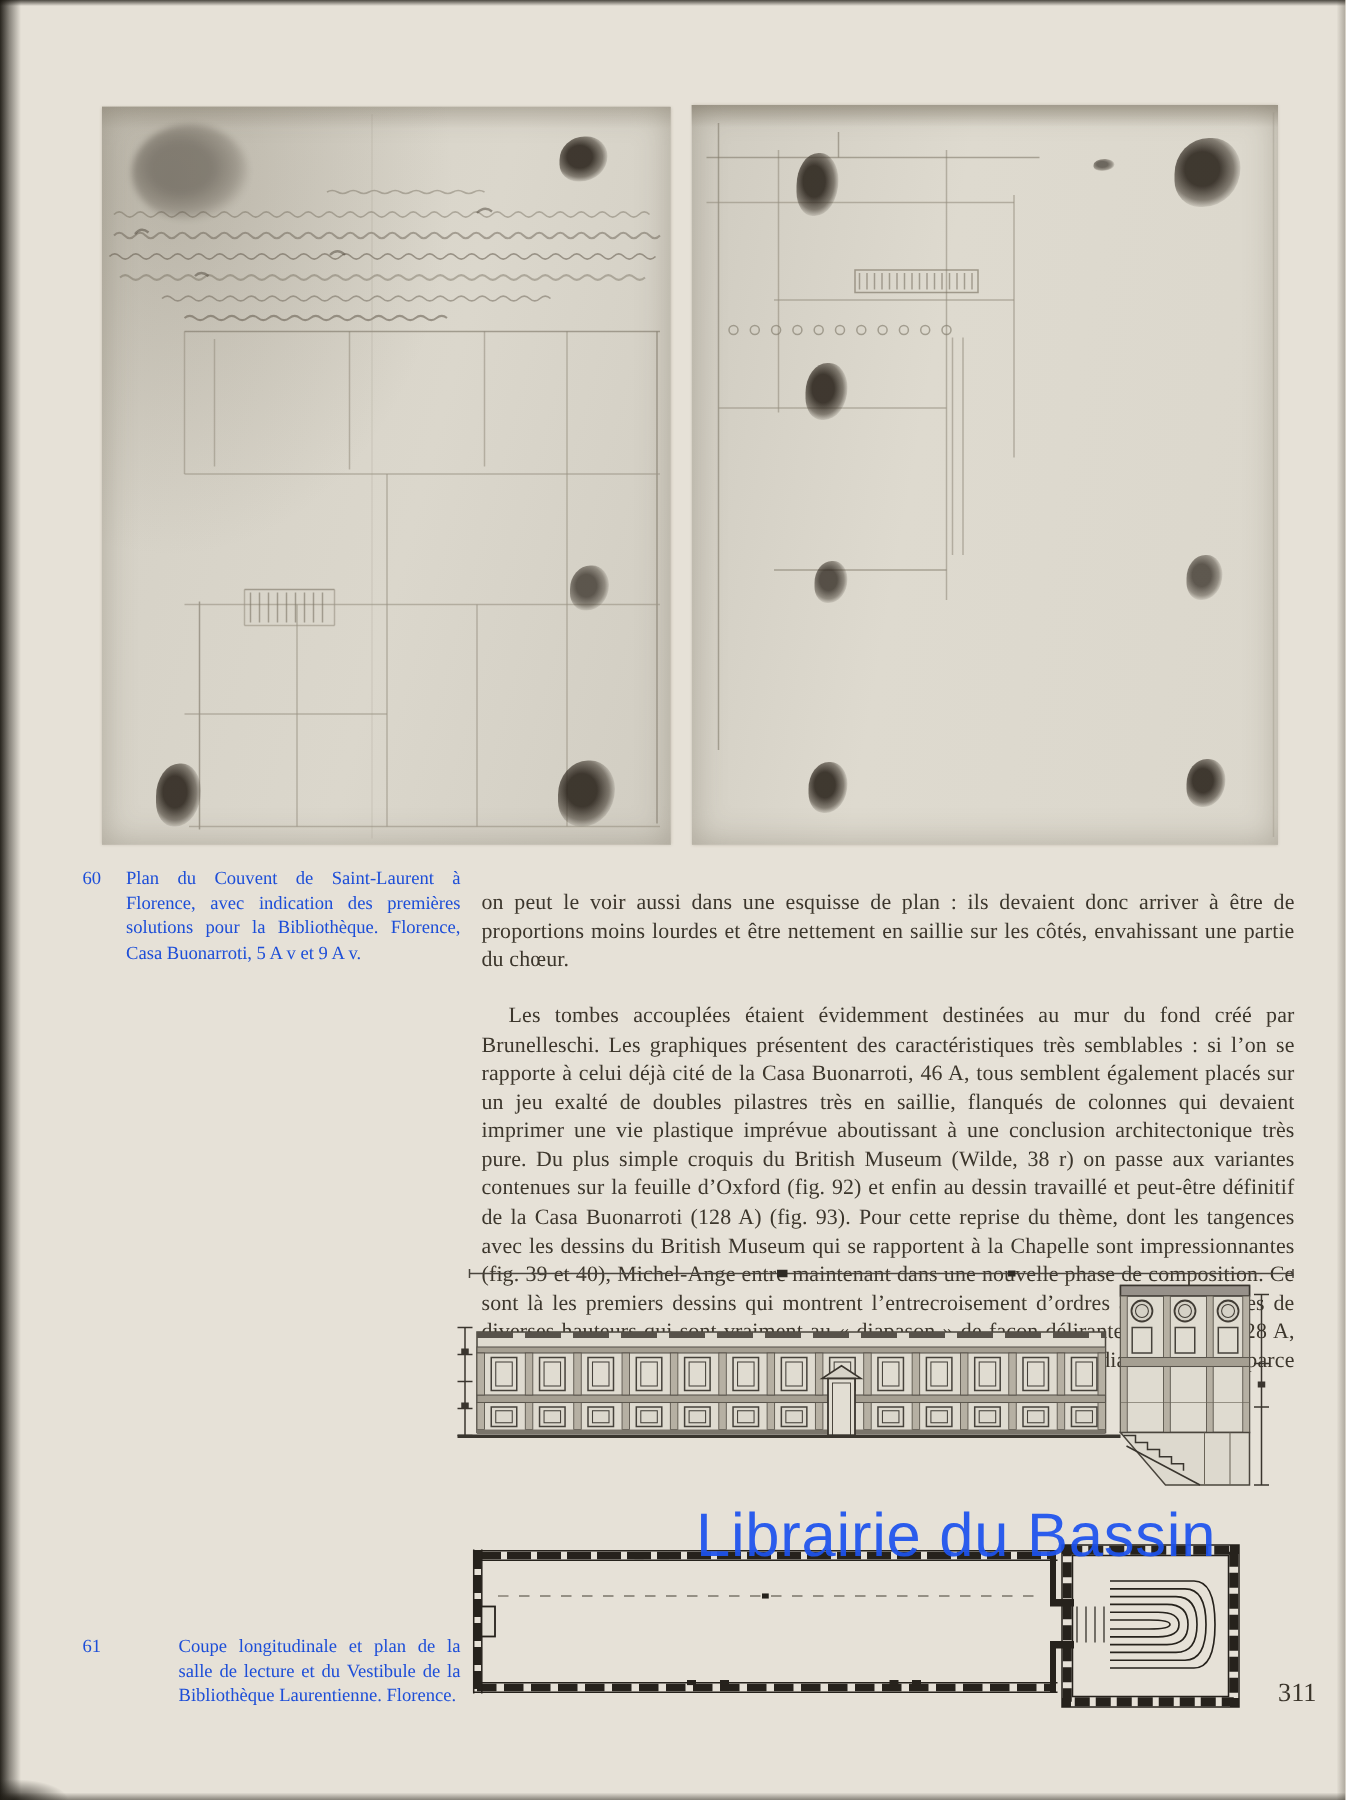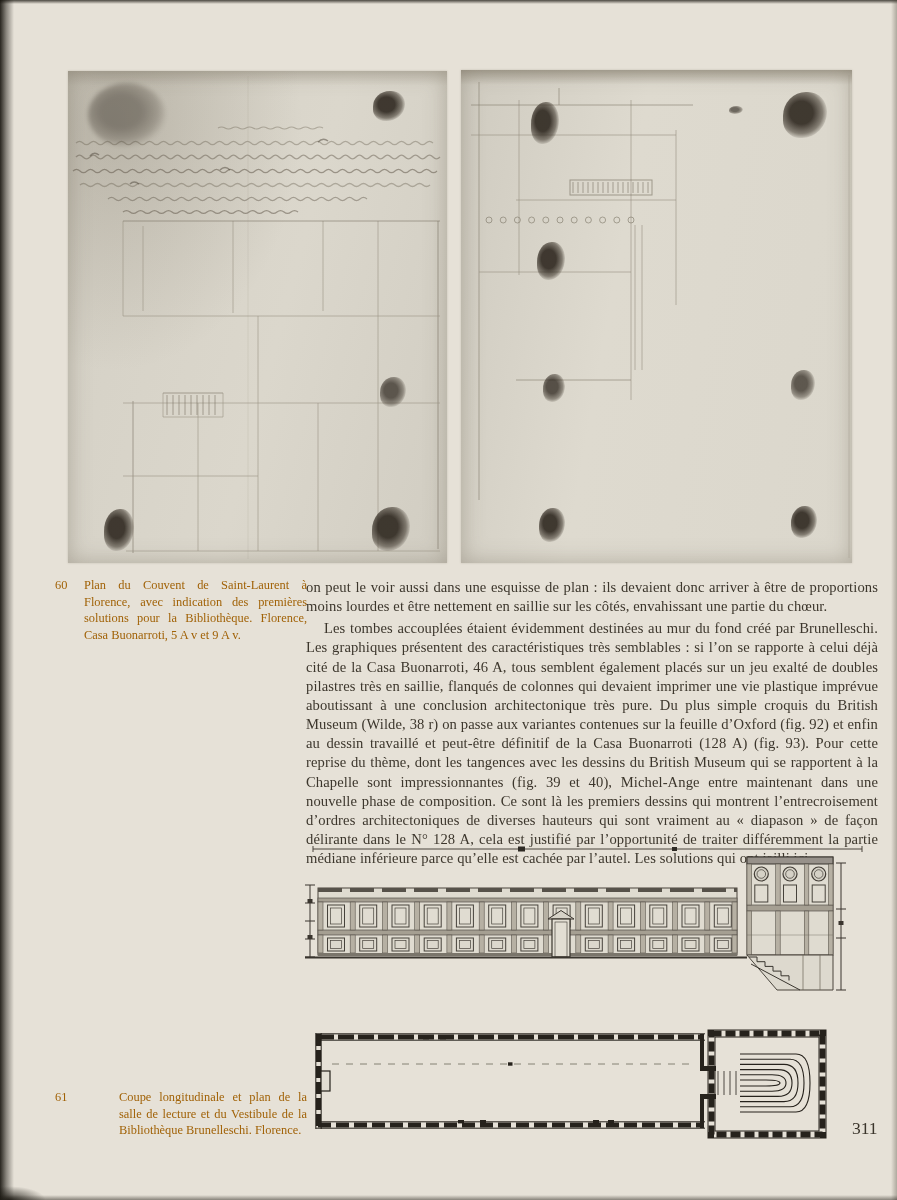--- a/index.html
+++ b/index.html
@@ -34,30 +34,30 @@
       linear-gradient(to bottom,rgba(140,132,116,.55),rgba(140,132,116,0) 3%),
       linear-gradient(100deg,#cfcbc0 0%,#dedacf 40%,#dbd7cc 100%);}
   .scan svg{position:absolute;left:0;top:0;}
   .blot{position:absolute;border-radius:55% 45% 60% 40%;
     background:radial-gradient(ellipse at 42% 45%,rgba(41,34,26,.88) 0 32%,rgba(58,50,40,.55) 58%,rgba(80,70,55,0) 74%);
     filter:blur(.4px);}
   .blot.faint{opacity:.45;filter:blur(2px);border-radius:50%;}
 
   
   .caption{position:absolute;display:flex;gap:9px;width:252px;
-    font-size:12.4px;line-height:16.6px;color:#a16207;}
+    font-size:12.4px;line-height:16.6px;color:#1d4ed8;}
   .caption .capnum{flex:0 0 20px;}
   .caption .captext{flex:1;text-align:justify;}
   .caption-60{left:55px;top:577px;}
   .caption-61{left:55px;top:1089px;gap:44px;}
 
   
   .bodytext{position:absolute;left:303px;top:575px;width:578px;
     font-size:14.6px;line-height:19.15px;color:#3c362c;text-align:justify;letter-spacing:.1px;}
-  .bodytext p{margin:3px;}
+  .bodytext p{margin:18px;}
   .bodytext p.indent{text-indent:18px;}
 
   
   .section-svg{position:absolute;left:300px;top:843px;}
   .plan-svg{position:absolute;left:308px;top:1024px;}
 
   
   .watermark{position:absolute;left:464px;top:1000px;z-index:5;white-space:nowrap;
     font-family:"Liberation Sans", sans-serif;font-size:41px;font-weight:400;
     letter-spacing:.5px;opacity:.93;}
@@ -352,24 +352,25 @@
       <path d="M432,40.4 H476 Q490,40.4 490,59 Q490,77.6 476,77.6 H432" fill="none" stroke="#26221c" stroke-width="1.1"></path>
       <path d="M432,45.6 H470 Q484,45.6 484,59 Q484,72.4 470,72.4 H432" fill="none" stroke="#26221c" stroke-width="1.1"></path>
       <path d="M432,50.8 H464 Q478,50.8 478,59 Q478,67.2 464,67.2 H432" fill="none" stroke="#26221c" stroke-width="1.1"></path>
       <path d="M432,56.0 H458 Q472,56.0 472,59 Q472,62.0 458,62.0 H432" fill="none" stroke="#26221c" stroke-width="1.1"></path>
       <line x1="410" y1="47" x2="410" y2="71" stroke="#26221c" stroke-width=".8"></line>
       <line x1="416" y1="47" x2="416" y2="71" stroke="#26221c" stroke-width=".8"></line>
       <line x1="422" y1="47" x2="422" y2="71" stroke="#26221c" stroke-width=".8"></line>
       <line x1="428" y1="47" x2="428" y2="71" stroke="#26221c" stroke-width=".8"></line>
     </svg>
 
+  <div class="watermark" style="color: rgb(29, 83, 238);">Librairie du Bassin</div>
 
   <div class="caption caption-61">
     <span class="capnum">61</span>
-    <span class="captext">Coupe longitudinale et plan de la salle de lecture et du Vestibule de la Bibliothèque Brunelleschi. Florence.</span>
+    <span class="captext">Coupe longitudinale et plan de la salle de lecture et du Vestibule de la Bibliothèque Laurentienne. Florence.</span>
   </div>
 
   <div class="pagenum">311</div>
 
   <div class="edge-left"></div>
   <div class="edge-top"></div>
   <div class="edge-right"></div>
   <div class="edge-bottom"></div>
   <div class="corner-smudge"></div>
 </div>

